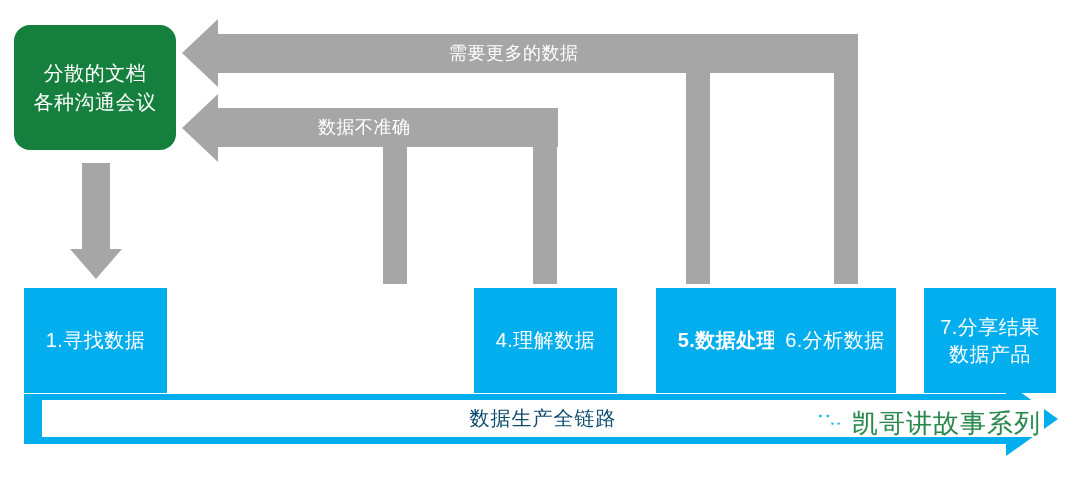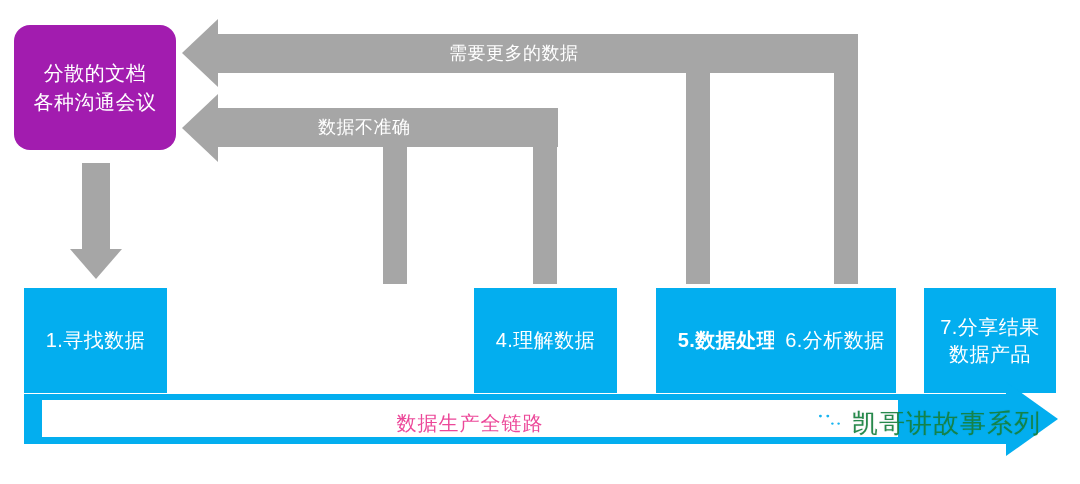--- a/index.html
+++ b/index.html
@@ -16,21 +16,21 @@
     font-family: "Liberation Sans", "DejaVu Sans", sans-serif;
   }
 
   
   .source-box {
     position: absolute;
     left: 14px;
     top: 25px;
     width: 162px;
     height: 125px;
-    background: #a21caf;
+    background: #15803d;
     border-radius: 16px;
     display: flex;
     flex-direction: column;
     align-items: center;
     justify-content: center;
     color: #ffffff;
     font-size: 20px;
     line-height: 29px;
     text-align: center;
     letter-spacing: 0.5px;
@@ -97,27 +97,27 @@
     width: 0;
     height: 0;
     border-top: 37px solid transparent;
     border-bottom: 37px solid transparent;
     border-left: 52px solid #03aeef;
   }
   .band-inner {
     position: absolute;
     left: 42px;
     top: 400px;
-    width: 856px;
+    width: 1002px;
     height: 37px;
     background: #ffffff;
     display: flex;
-    align-items: flex-end;
+    align-items: center;
     justify-content: center;
-    color: #ec4899;
+    color: #0c4a6e;
     font-size: 20px;
     letter-spacing: 1px;
   }
 
   
   .watermark {
     position: absolute;
     left: 812px;
     top: 408px;
     display: flex;

